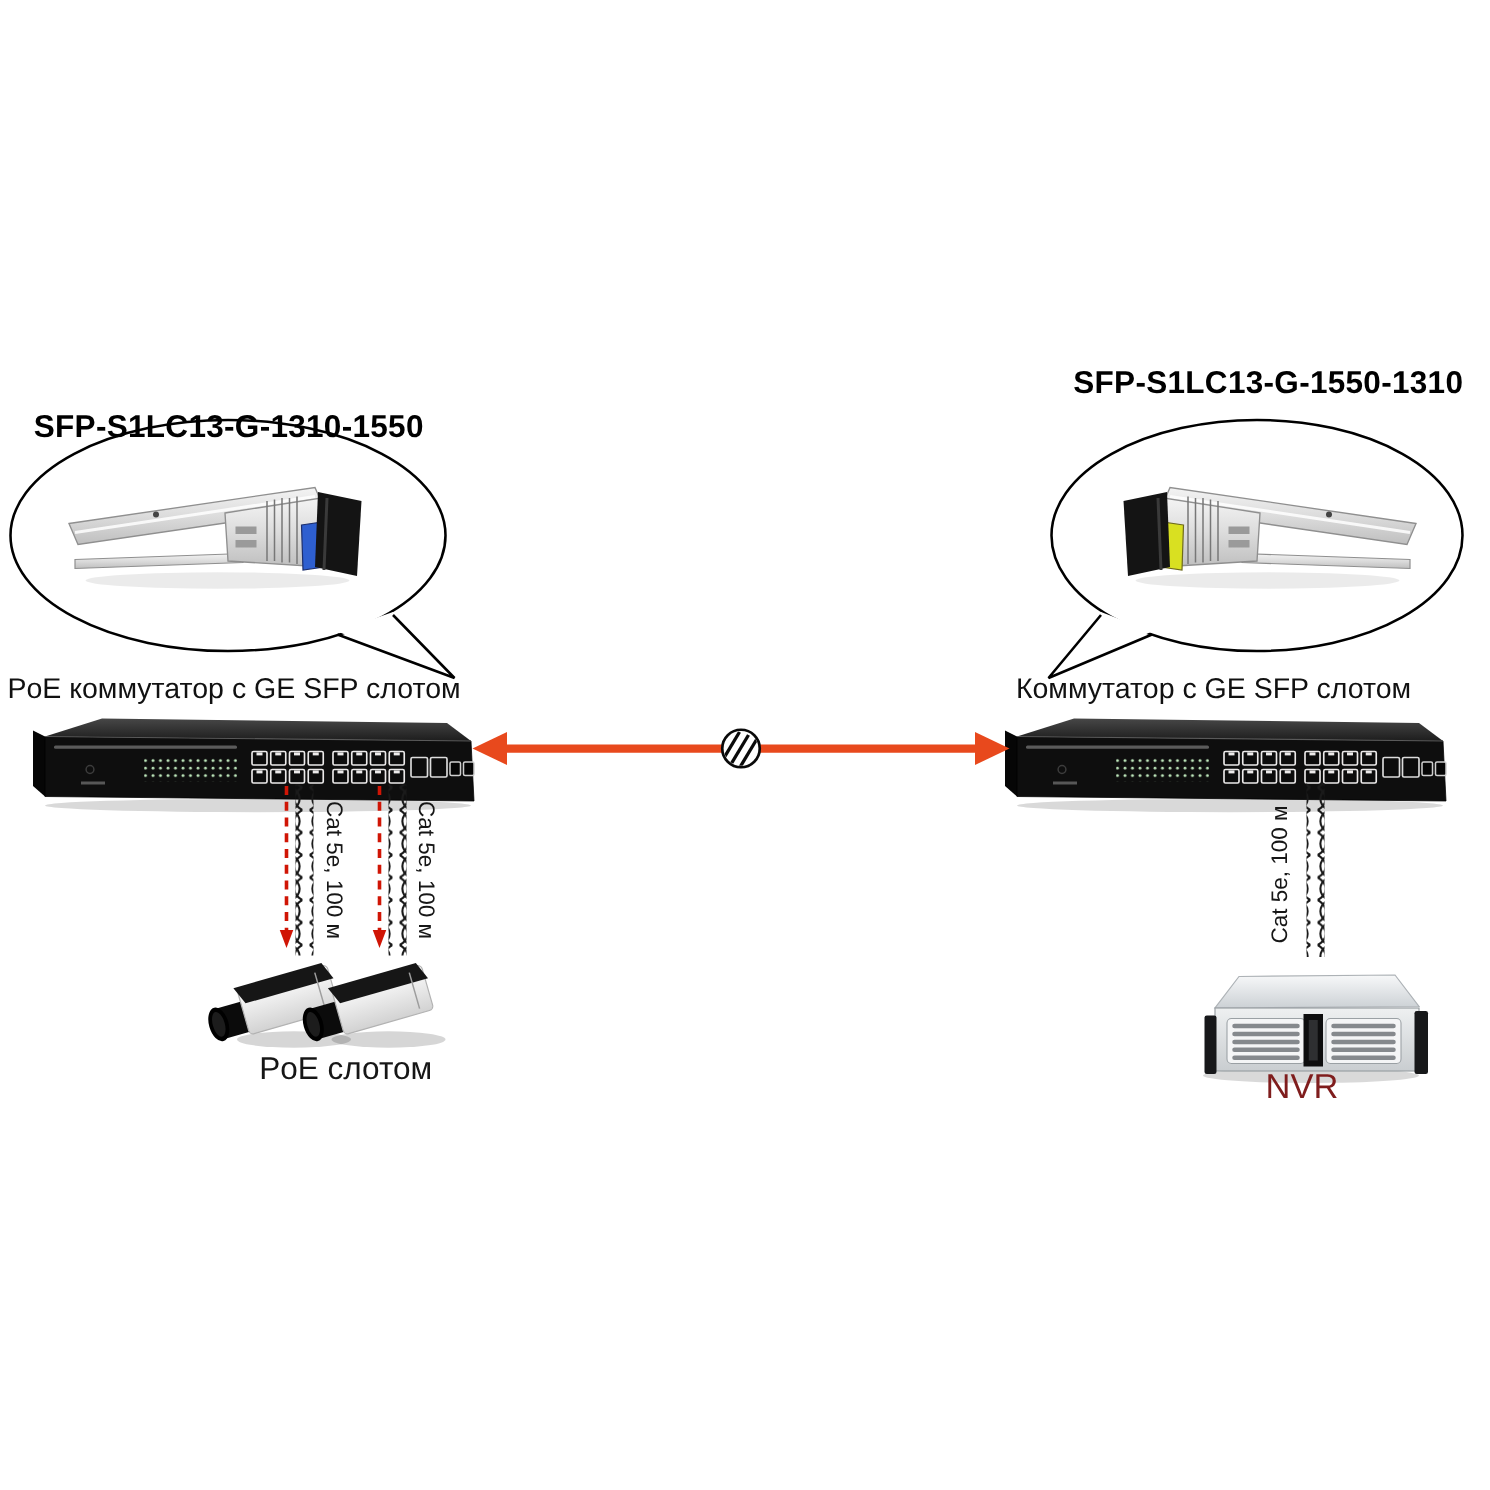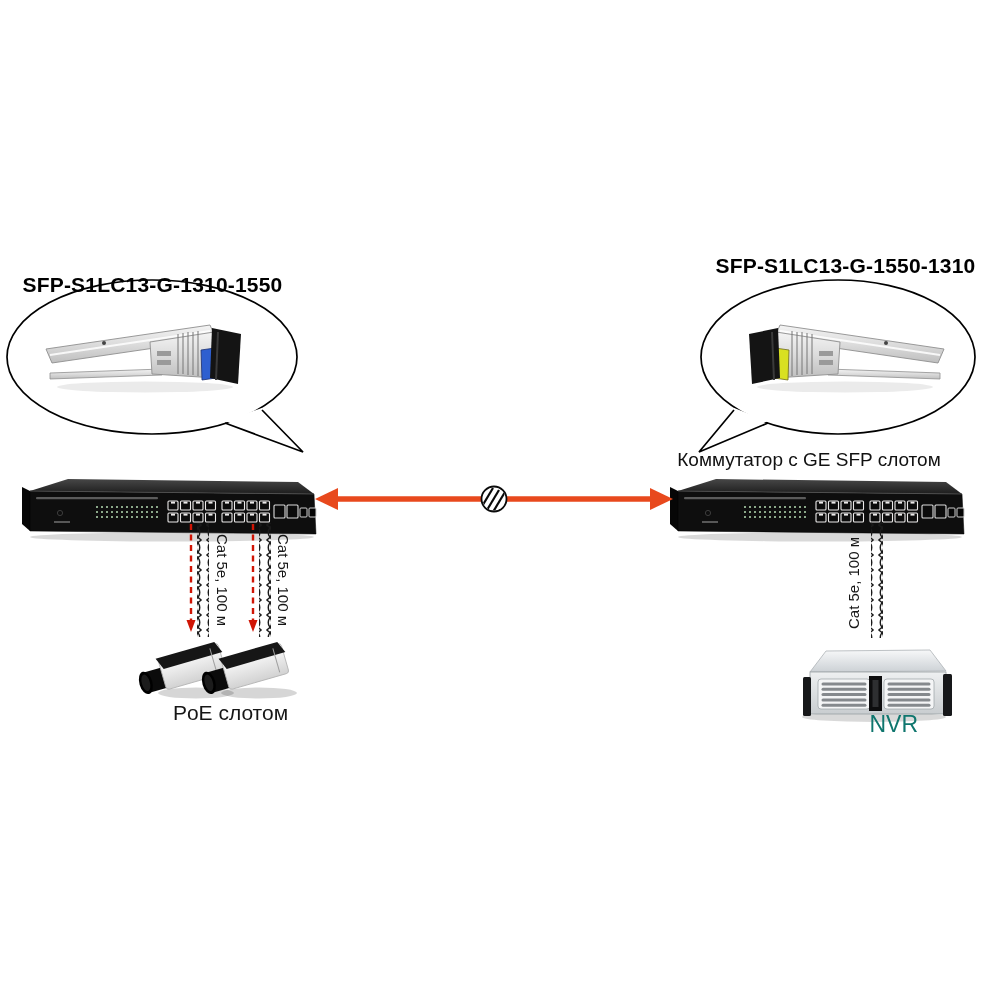--- a/index.html
+++ b/index.html
@@ -8,21 +8,21 @@
     font-family:"Liberation Sans", sans-serif;color:#111;overflow:hidden;
   }
   .txt{position:absolute;text-align:center;line-height:1.1;}
   .sfp-title{font-weight:bold;font-size:21px;letter-spacing:0.2px;color:#000;}
   .dev-caption{font-size:19px;color:#111;}
   .fiber-caption{font-size:19.5px;color:#1c1c1c;}
   .cable-label{font-size:15px;color:#161616;white-space:nowrap;height:18px;}
   .rot-cw{transform:rotate(90deg);transform-origin:top left;}
   .rot-ccw{transform:rotate(-90deg);transform-origin:top left;}
   .cam-caption{font-size:21px;color:#161616;}
-  .nvr-caption{font-size:23px;color:#0f766e;text-align:right;}
+  .nvr-caption{font-size:23px;color:#7f1d1d;}
   svg{position:absolute;left:0;top:0;}
 </style>
 </head>
 <body>
 
 <div id="stage">
 
   <svg width="993" height="993" viewBox="0 0 993 993">
     <defs>
       <linearGradient id="sfpBody" x1="0" y1="0" x2="0" y2="1">
@@ -215,22 +215,23 @@
         <line x1="889" y1="694.6" x2="929" y2="694.6"></line>
           <line x1="889" y1="699.9" x2="929" y2="699.9"></line>
         <line x1="889" y1="705.2" x2="929" y2="705.2"></line>
       </g>
       <rect x="869" y="676" width="13" height="35" fill="#0d0d0e"></rect>
       <rect x="872.5" y="680" width="6" height="27" fill="#2e2f31"></rect>
     </g>
   </svg>
 
   <div class="txt sfp-title" style="left:5px;top:253px;width:295px;margin-top:20px;">SFP-S1LC13-G-1310-1550</div>
-  <div class="txt sfp-title" style="left:698px;top:254px;width:295px;">SFP-S1LC13-G-1550-1310</div>
-
+  <div class="txt sfp-title" style="left:698px;top:244px;width:295px;">SFP-S1LC13-G-1550-1310</div>
+
+  <div class="txt dev-caption" style="left:0px;top:450px;width:312px;">PoE коммутатор с GE SFP слотом</div>
   <div class="txt dev-caption" style="left:676px;top:450px;width:266px;">Коммутатор с GE SFP слотом</div>
 
 
   <div class="txt cable-label rot-cw" style="left:230px;top:523px;width:114px;">Cat 5e, 100 м</div>
   <div class="txt cable-label rot-cw" style="left:291px;top:523px;width:114px;">Cat 5e, 100 м</div>
   <div class="txt cable-label rot-ccw" style="left:846px;top:640px;width:114px;">Cat 5e, 100 м</div>
 
   <div class="txt cam-caption" style="left:148px;top:701px;width:165px;">PoE слотом</div>
   <div class="txt nvr-caption" style="left:818px;top:712px;width:100px;">NVR</div>
 </div>

